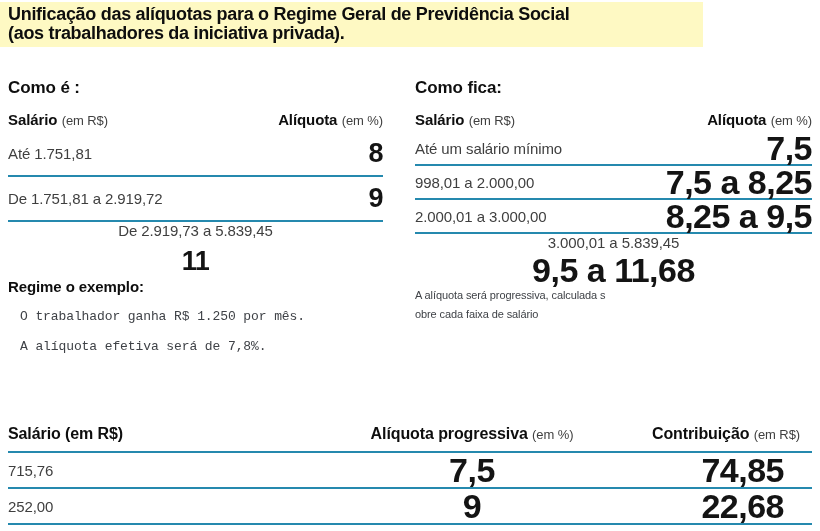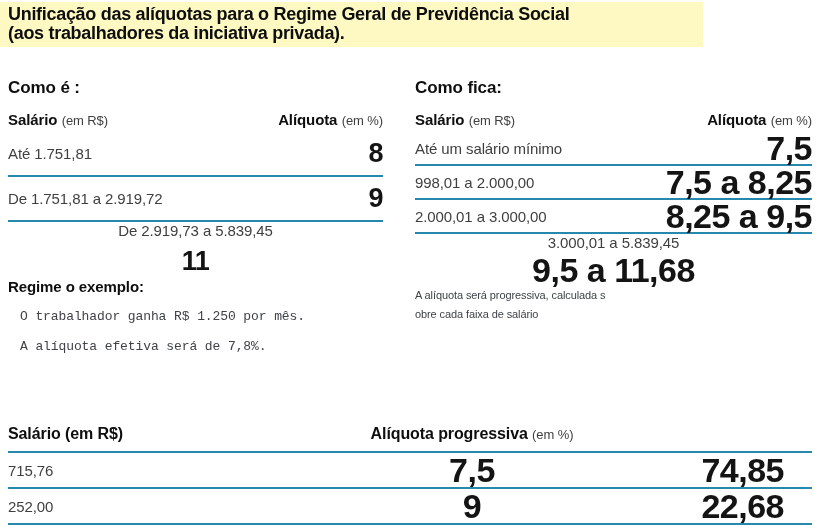--- a/index.html
+++ b/index.html
@@ -155,20 +155,24 @@
 
   <section class="bottom">
     <div class="bhead">
       <div class="c1">
         <b>Salário (em R$)</b>
       </div>
       <div class="c2">
         <b>Alíquota progressiva</b>
         <span>(em %)</span>
       </div>
+      <div class="c3">
+        <b>Contribuição</b>
+        <span>(em R$)</span>
+      </div>
     </div>
 
     <div class="brow">
       <span class="c1 label">715,76</span>
       <span class="c2 value">7,5</span>
       <span class="c3 value">74,85</span>
     </div>
     <div class="brow">
       <span class="c1 label">252,00</span>
       <span class="c2 value">9</span>

